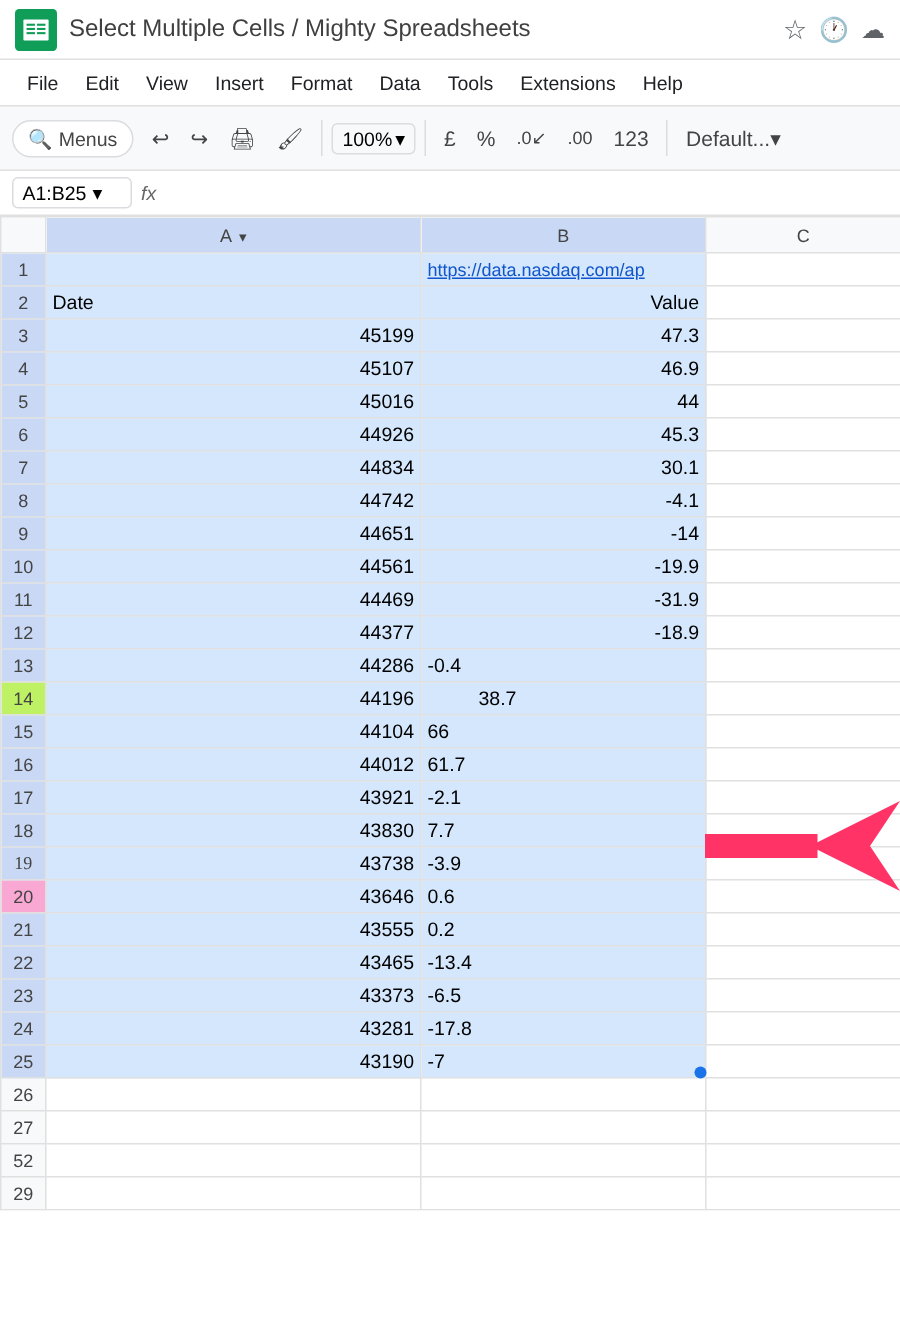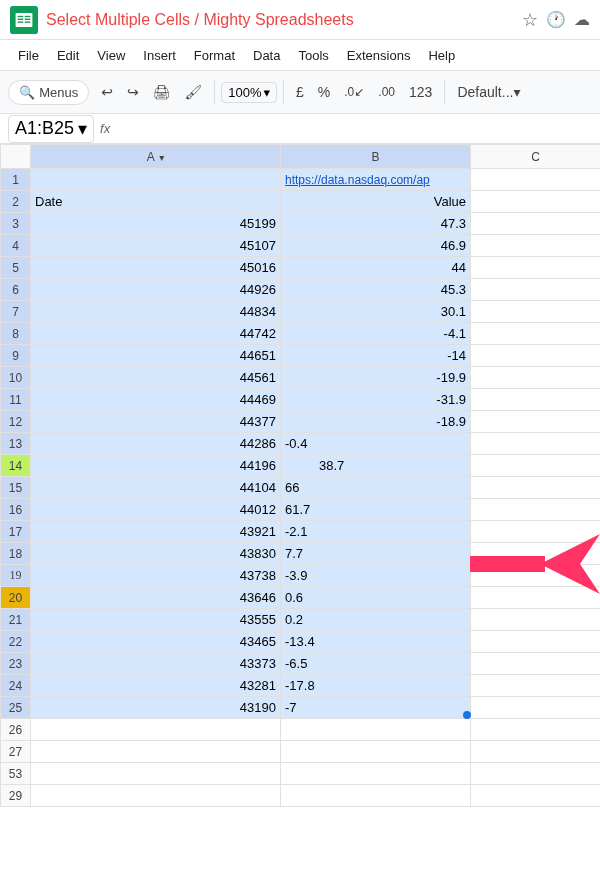--- a/index.html
+++ b/index.html
@@ -6,21 +6,21 @@
     body { font-family: Arial, sans-serif; font-size: 13px; background: #fff; width: 600px; height: 885px; overflow: hidden; }
 
     
     .title-bar {
       display: flex; align-items: center; padding: 6px 10px; height: 40px;
       background: #fff; border-bottom: 1px solid #e0e0e0;
     }
     .sheets-logo {
       width: 28px; height: 28px; margin-right: 8px; flex-shrink: 0;
     }
-    .title-text { font-size: 16px; color: #ef4444; font-weight: 400; flex: 1; }
+    .title-text { font-size: 16px; color: #404040; font-weight: 400; flex: 1; }
     .title-icons { display: flex; gap: 8px; align-items: center; color: #5f6368; font-size: 18px; }
 
     
     .menu-bar {
       display: flex; align-items: center; padding: 0 10px; height: 30px;
       background: #fff; gap: 2px;
     }
     .menu-item {
       padding: 4px 8px; font-size: 13px; color: #202124; cursor: pointer;
       border-radius: 4px; white-space: nowrap;
@@ -48,21 +48,21 @@
     }
     .separator { width: 1px; height: 24px; background: #dadce0; margin: 0 4px; }
 
     
     .formula-bar {
       display: flex; align-items: center; padding: 0 8px; height: 30px;
       border-bottom: 1px solid #e0e0e0; gap: 6px; background: #fff;
     }
     .cell-ref {
       display: flex; align-items: center; gap: 4px; border: 1px solid #dadce0;
-      border-radius: 4px; padding: 2px 6px; min-width: 80px; font-size: 18px;
+      border-radius: 4px; padding: 2px 6px; min-width: 80px; font-size: 13px;
     }
     .fx-icon { color: #666; font-size: 13px; font-style: italic; }
 
     
     .grid-container { overflow: hidden; }
     table {
       border-collapse: collapse; table-layout: fixed; width: 100%;
     }
     .col-header-row th {
       background: #f8f9fa; border: 1px solid #e0e0e0; text-align: center;
@@ -292,21 +292,21 @@
           <td class="selected" style="text-align: left; margin-top: 18px;">7.7</td>
           <td></td>
         </tr>
         <tr>
           <td class="row-num" style="background: rgb(200, 216, 245); font-weight: 500; font-family: Liberation Serif, serif;">19</td>
           <td class="selected num">43738</td>
           <td class="selected" style="text-align: left;">-3.9</td>
           <td></td>
         </tr>
         <tr>
-          <td class="row-num" style="background: #eab308; font-weight: 500;">20</td>
+          <td class="row-num" style="background: #f9a8d4; font-weight: 500;">20</td>
           <td class="selected num">43646</td>
           <td class="selected" style="text-align: left;">0.6</td>
           <td></td>
         </tr>
         <tr>
           <td class="row-num" style="background: rgb(200, 216, 245); font-weight: 500;">21</td>
           <td class="selected num">43555</td>
           <td class="selected" style="text-align: left;">0.2</td>
           <td></td>
         </tr>
@@ -340,21 +340,21 @@
           <td></td>
           <td></td>
         </tr>
         <tr>
           <td class="row-num">27</td>
           <td class="num"></td>
           <td></td>
           <td></td>
         </tr>
         <tr>
-          <td class="row-num">53</td>
+          <td class="row-num">52</td>
           <td class="num"></td>
           <td></td>
           <td></td>
         </tr>
         <tr>
           <td class="row-num">29</td>
           <td class="num"></td>
           <td></td>
           <td></td>
         </tr>

